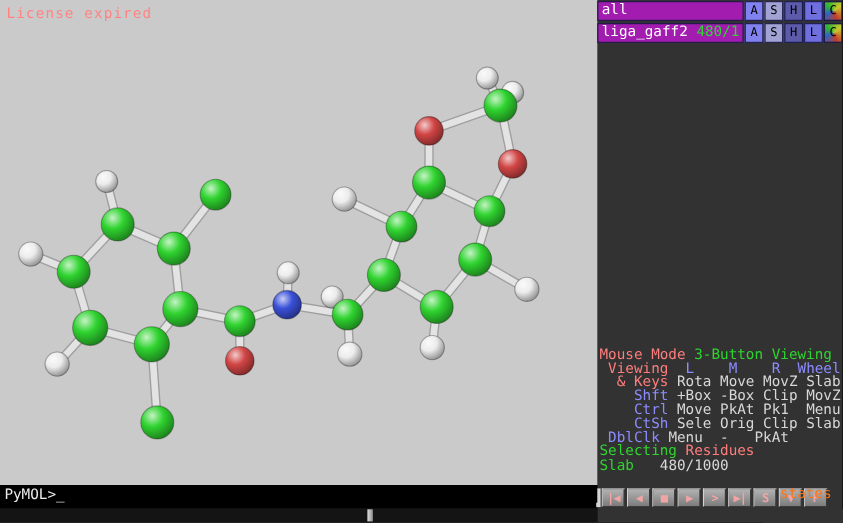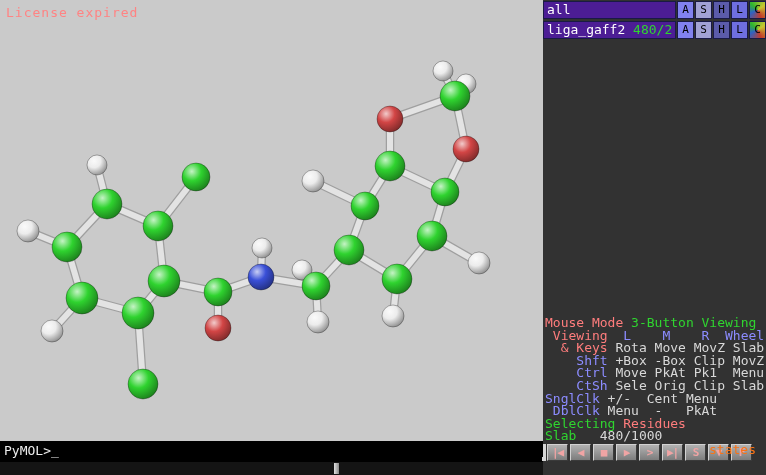--- a/index.html
+++ b/index.html
@@ -6,21 +6,21 @@
   .app{position:relative;width:766px;height:475px;background:#000;overflow:hidden;
        font-family:"DejaVu Sans Mono","Liberation Mono",monospace;}
   
   .viewport{position:absolute;left:0;top:0;width:543px;height:441px;background:#cacaca;padding-left:12px;}
   .viewport svg{position:absolute;left:0;top:0;}
   .license{position:absolute;left:6px;top:5px;font-size:13px;color:#ff8383;letter-spacing:1px;}
   
   .right-panel{position:absolute;left:543px;top:0;width:223px;height:475px;background:#323232;}
   .obj-rows{position:absolute;left:0;top:0;width:223px;padding-top:1px;}
   .obj-row{display:flex;align-items:stretch;height:18px;margin:0 0 2px 0;}
-  .obj-name{flex:1;background:#4c1d95;border:1px solid #1a1a46;color:#fff;
+  .obj-name{flex:1;background:#a21caf;border:1px solid #1a1a46;color:#fff;
             font-size:13px;line-height:16px;padding:0 3px;white-space:pre;overflow:hidden;}
   .obj-state{color:#2fd52f;}
   .pbtn{width:15px;border:1px solid #1a1a46;margin-left:1px;color:#000;font-size:11px;
         line-height:16px;text-align:center;cursor:pointer;}
   .btn-a{background:#8181ef;}
   .btn-s{background:#a2a2d4;}
   .btn-h{background:#5b5baa;}
   .btn-l{background:#6f6fe0;}
   .btn-c{background:conic-gradient(from 315deg at 50% 50%,
           #2fb62f 0deg,#c9c72e 100deg,#c43b2b 200deg,#2f62c4 290deg,#2fb62f 360deg);}
@@ -191,37 +191,36 @@
     <div class="obj-rows">
       <div class="obj-row">
         <div class="obj-name"><span>all</span><span class="obj-state"></span></div>
         <div class="pbtn btn-a">A</div>
         <div class="pbtn btn-s">S</div>
         <div class="pbtn btn-h">H</div>
         <div class="pbtn btn-l">L</div>
         <div class="pbtn btn-c">C</div>
       </div>
       <div class="obj-row">
-        <div class="obj-name"><span>liga_gaff2 </span><span class="obj-state">480/2</span></div>
+        <div class="obj-name"><span>liga_gaff2 </span><span class="obj-state">480/1</span></div>
         <div class="pbtn btn-a">A</div>
         <div class="pbtn btn-s">S</div>
         <div class="pbtn btn-h">H</div>
         <div class="pbtn btn-l">L</div>
         <div class="pbtn btn-c">C</div>
       </div>
     </div>
 
     <div class="mouse-panel">
         <div class="mp-line"><span class="c-salmon">Mouse Mode </span><span class="c-green">3-Button Viewing</span></div>
         <div class="mp-line"><span class="c-salmon"> Viewing</span><span class="c-blue">  L    M    R  Wheel</span></div>
         <div class="mp-line"><span class="c-salmon">  &amp; Keys</span><span class="c-gray"> Rota Move MovZ Slab</span></div>
         <div class="mp-line"><span class="c-blue">    Shft</span><span class="c-gray"> +Box -Box Clip MovZ</span></div>
         <div class="mp-line"><span class="c-blue">    Ctrl</span><span class="c-gray"> Move PkAt Pk1  Menu</span></div>
         <div class="mp-line"><span class="c-blue">    CtSh</span><span class="c-gray"> Sele Orig Clip Slab</span></div>
-        <div class="mp-line"><span class="c-blue">SnglClk</span><span class="c-gray"> +/-  Cent Menu</span></div>
         <div class="mp-line"><span class="c-blue"> DblClk</span><span class="c-gray"> Menu  -   PkAt</span></div>
         <div class="mp-line"><span class="c-green">Selecting </span><span class="c-salmon">Residues</span></div>
         <div class="mp-line"><span class="c-green">Slab </span><span class="c-gray">  480/1000</span></div>
       </div>
 
     <div class="panel-scroll"></div>
     <div class="movie-row">
         <div class="movie-btn">|◀</div>
         <div class="movie-btn">◀</div>
         <div class="movie-btn">■</div>

